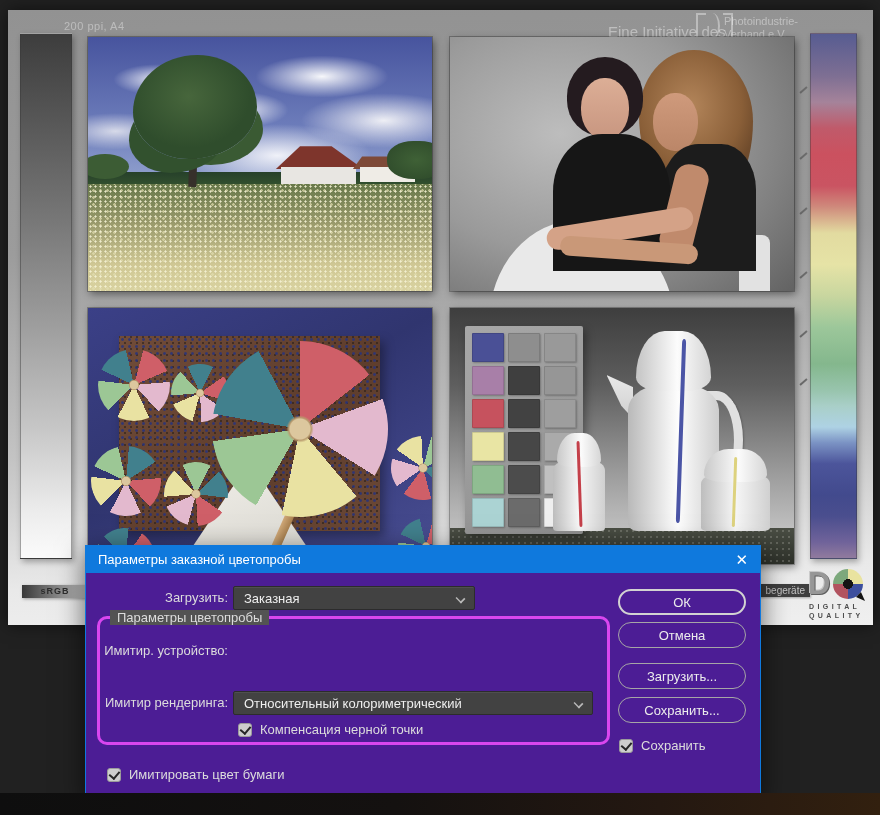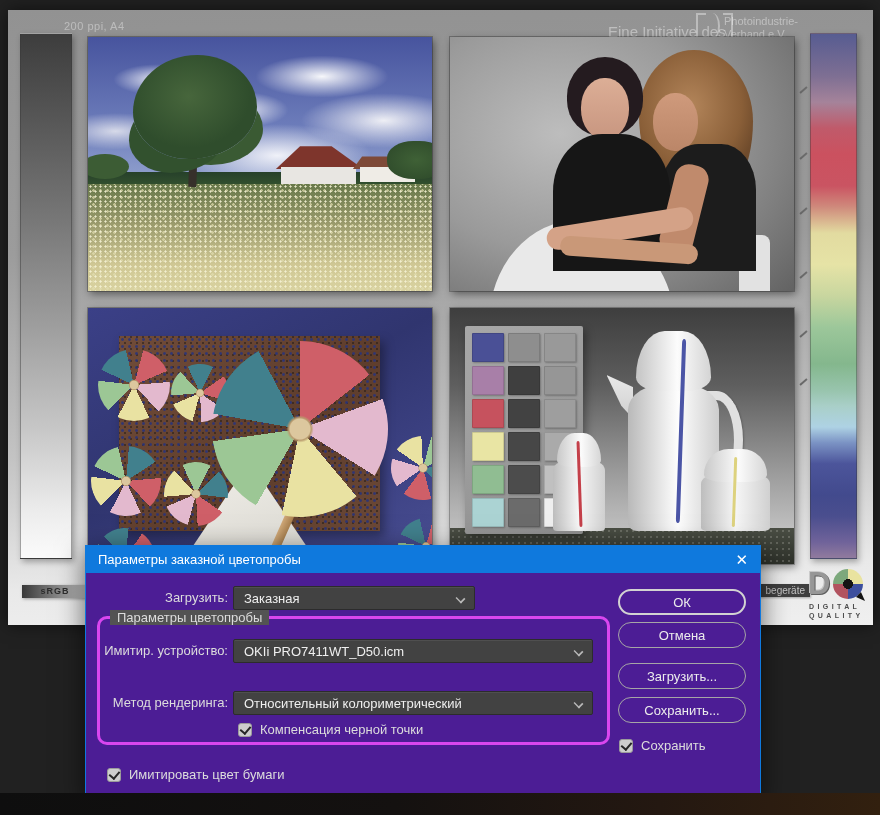--- a/index.html
+++ b/index.html
@@ -317,27 +317,23 @@
     <div class="combo" style="left:147px;top:13px;width:242px">
       <span class="val">Заказная</span>
       <span class="chev"></span>
     </div>
 
     <div class="groupbox" style="left:11px;top:43px;width:507px;height:123px">
       <span class="legend">Параметры цветопробы</span>
     </div>
 
     <div class="flabel" style="top:66px">Имитир. устройство:</div>
-    <div class="combo" style="left:147px;top:66px;width:360px">
-      <span class="val">OKIi PRO7411WT_D50.icm</span>
-      <span class="chev"></span>
-    </div>
-
-
-    <div class="flabel" style="top:118px">Метод рендеринга:</div>
+
+
+    <div class="flabel" style="top:118px">Имитир рендеринга:</div>
     <div class="combo" style="left:147px;top:118px;width:360px">
       <span class="val">Относительный колориметрический</span>
       <span class="chev"></span>
     </div>
 
     <div class="checkrow" style="left:152px;top:149px">
       <span class="cb on"></span>
       <span>Компенсация черной точки</span>
     </div>
 

